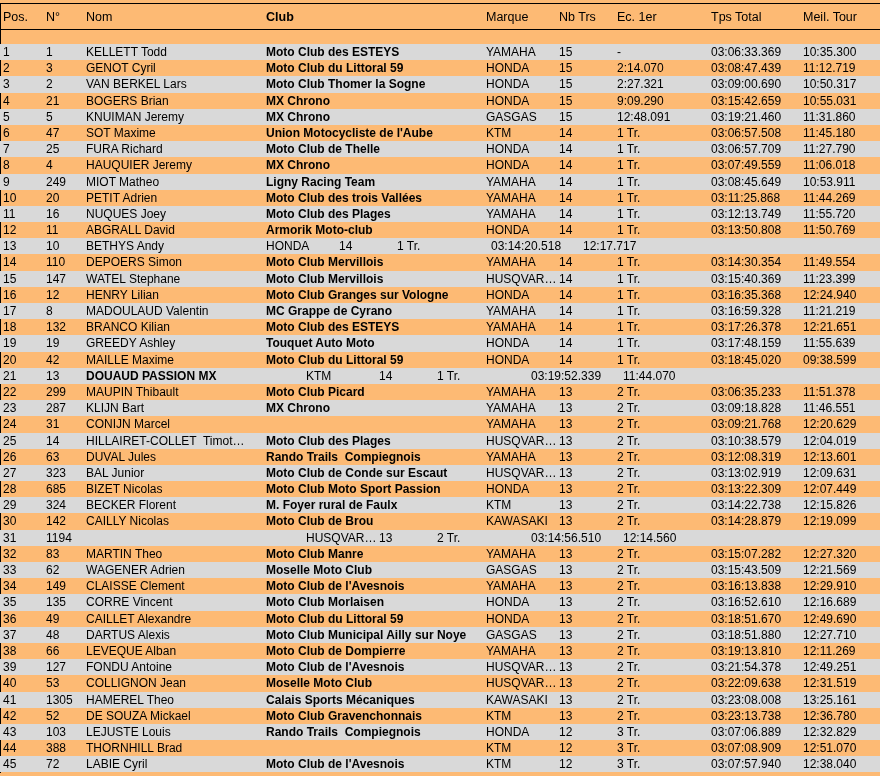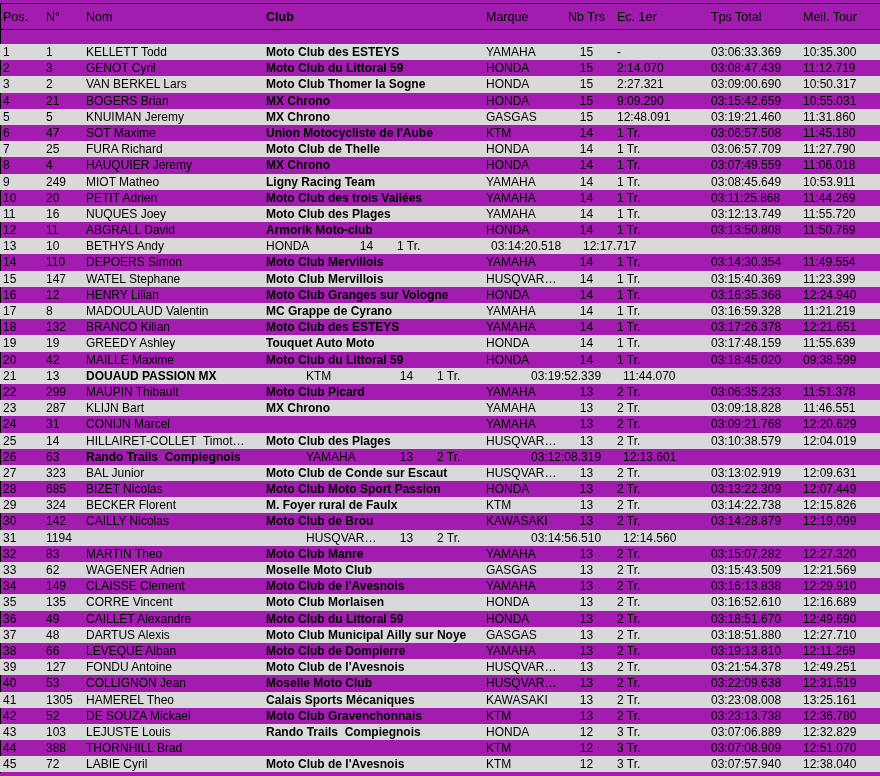--- a/index.html
+++ b/index.html
@@ -1,20 +1,20 @@
 <!DOCTYPE html>
 <html><head>
 <meta charset="utf-8">
 <style>
   html, body { margin: 0; padding: 0; background: #fff; }
   .page {
     position: relative;
     width: 880px;
     height: 776px;
-    background: #a21caf;
+    background: #fdba74;
     overflow: hidden;
     font-family: "Liberation Sans", sans-serif;
     color: #000;
   }
   .line-top {
     position: absolute; left: 0; top: 3px;
     width: 880px; height: 1px; background: #000;
   }
   .line-under-header {
     position: absolute; left: 0; top: 29px;
@@ -46,21 +46,21 @@
     padding-left: 3px;
     overflow: hidden;
     white-space: pre;
     flex: 0 0 auto;
   }
   .c1 { width: 43px; }
   .c2 { width: 40px; }
   .c3 { width: 180px; }
   .c4 { width: 220px; font-weight: bold; }
   .c5 { width: 73px; }
-  .c6 { width: 58px; text-align: center; }
+  .c6 { width: 58px; }
   .c7 { width: 94px; }
   .c8 { width: 92px; }
   .c9 { width: 80px; }
 </style>
 </head>
 <body>
 
 <div class="page">
   <div class="line-top"></div>
   <div class="vline-left"></div>
@@ -349,20 +349,21 @@
     <span class="c c4">Moto Club des Plages</span>
     <span class="c c5">HUSQVAR…</span>
     <span class="c c6">13</span>
     <span class="c c7">2 Tr.</span>
     <span class="c c8">03:10:38.579</span>
     <span class="c c9">12:04.019</span>
   </div>
       <div class="row">
     <span class="c c1">26</span>
     <span class="c c2">63</span>
+    <span class="c c3">DUVAL Jules</span>
     <span class="c c4">Rando Trails  Compiegnois</span>
     <span class="c c5">YAMAHA</span>
     <span class="c c6">13</span>
     <span class="c c7">2 Tr.</span>
     <span class="c c8">03:12:08.319</span>
     <span class="c c9">12:13.601</span>
   </div>
       <div class="row shaded">
     <span class="c c1">27</span>
     <span class="c c2">323</span>

